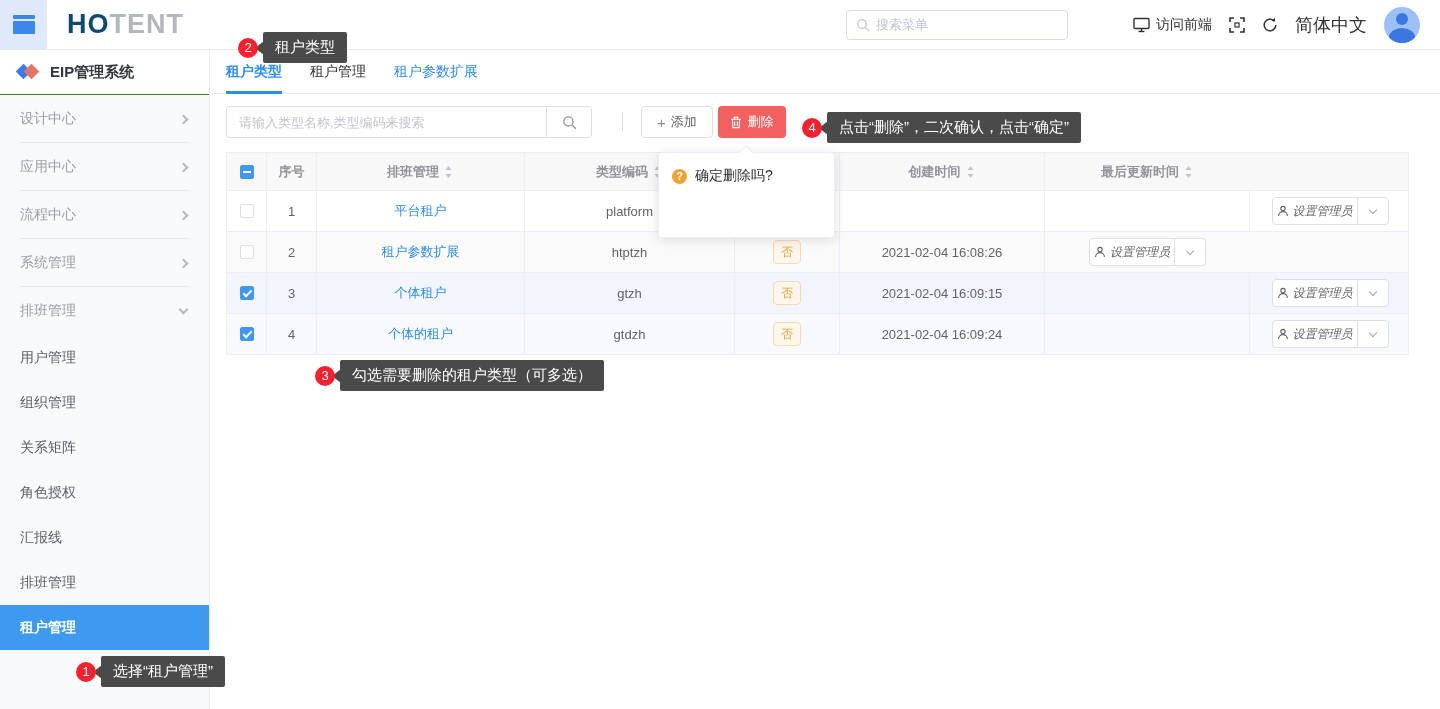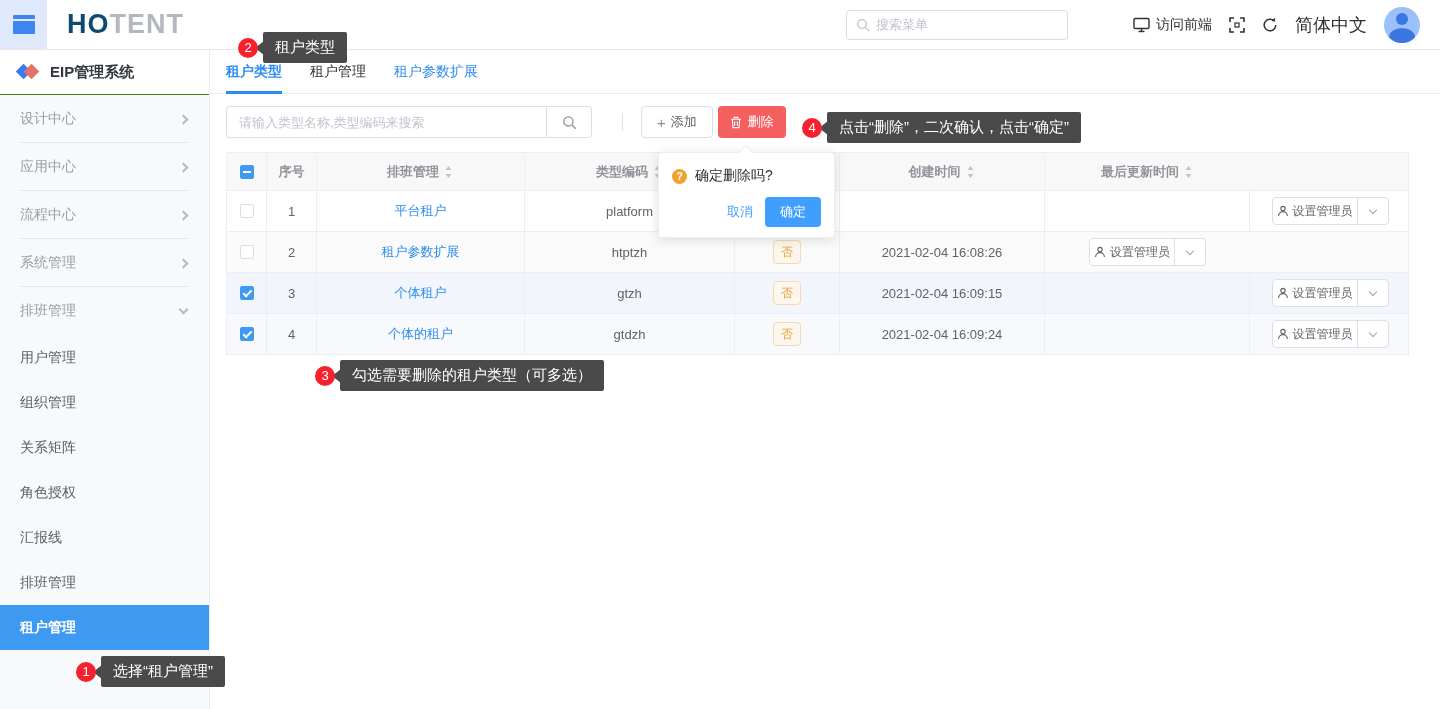--- a/index.html
+++ b/index.html
@@ -103,21 +103,21 @@
   .cb.checked::after { content:""; position:absolute; left:4px; top:1px; width:3px; height:7px;
     border-right:2px solid #fff; border-bottom:2px solid #fff; transform:rotate(45deg); }
 
   .tag-no { min-width:28px; height:24px; padding:0 7px; background:#fdf6ec; border:1px solid #f5dab1;
     border-radius:4px; color:#e6a23c; font-size:12px; display:flex; align-items:center; justify-content:center; }
   .tag-no:empty { display:none; }
 
   .split-btn { display:flex; height:28px; border:1px solid #dcdfe6; border-radius:4px;
     background:#fff; overflow:hidden; cursor:pointer; }
   .sb-main { display:flex; align-items:center; gap:4px; padding:0 4px; font-size:12px;
-    color:#606266; border-right:1px solid #dcdfe6; }
+    color:#606266; border-right:1px solid #dcdfe6;font-style:italic; }
   .sb-caret { width:30px; display:flex; align-items:center; justify-content:center; }
   .mini-chev { width:6px; height:6px; border-right:1.5px solid #a0a3a9; border-bottom:1.5px solid #a0a3a9;
     transform:rotate(45deg); margin-top:-3px; }
 
   
   .popconfirm { position:absolute; left:658px; top:152px; width:177px; height:86px; background:#fff;
     border:1px solid #ebeef5; border-radius:4px; box-shadow:0 2px 12px rgba(0,0,0,0.12);
     z-index:25; padding:14px 13px 12px 13px; }
   .pop-arrow { position:absolute; top:-6px; left:82px; width:10px; height:10px; background:#fff;
     border-left:1px solid #ebeef5; border-top:1px solid #ebeef5; transform:rotate(45deg); }
@@ -433,24 +433,20 @@
       </div>
     </div>
   </div>
 </main>
 
 <div class="popconfirm">
   <div class="pop-arrow"></div>
   <div class="pop-body">
     <span class="q-icon">?</span>
     <span>确定删除吗?</span>
-  </div>
-  <div class="pop-actions">
-    <button class="pop-cancel">取消</button>
-    <button class="pop-confirm">确定</button>
   </div>
 </div>
 
 <div class="anno anno-1">
   <span class="anno-badge">1</span>
   <span class="anno-arrow"></span>
   <span class="anno-box">选择“租户管理”</span>
 </div>
 <div class="anno anno-2">
   <span class="anno-badge">2</span>

